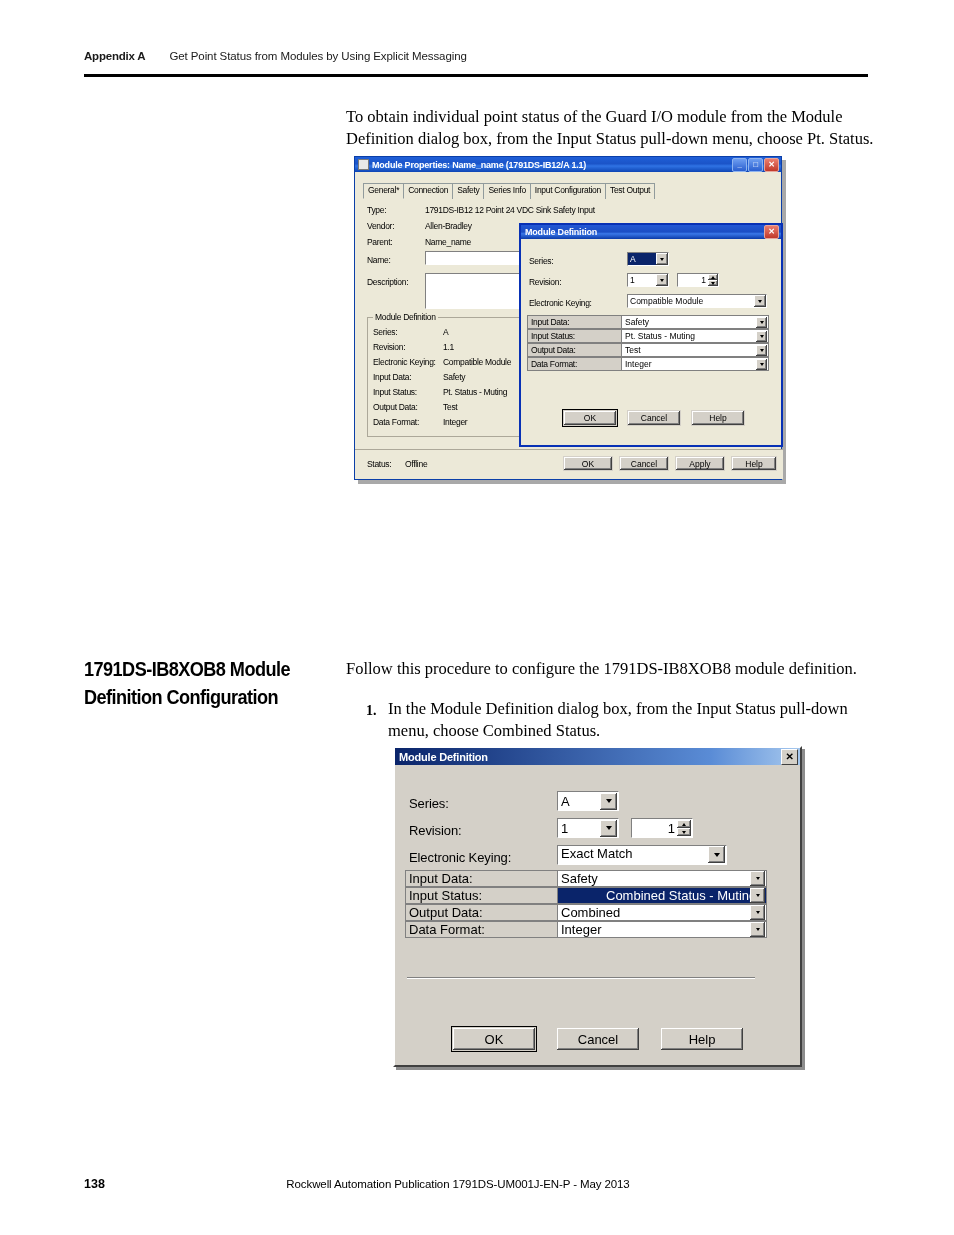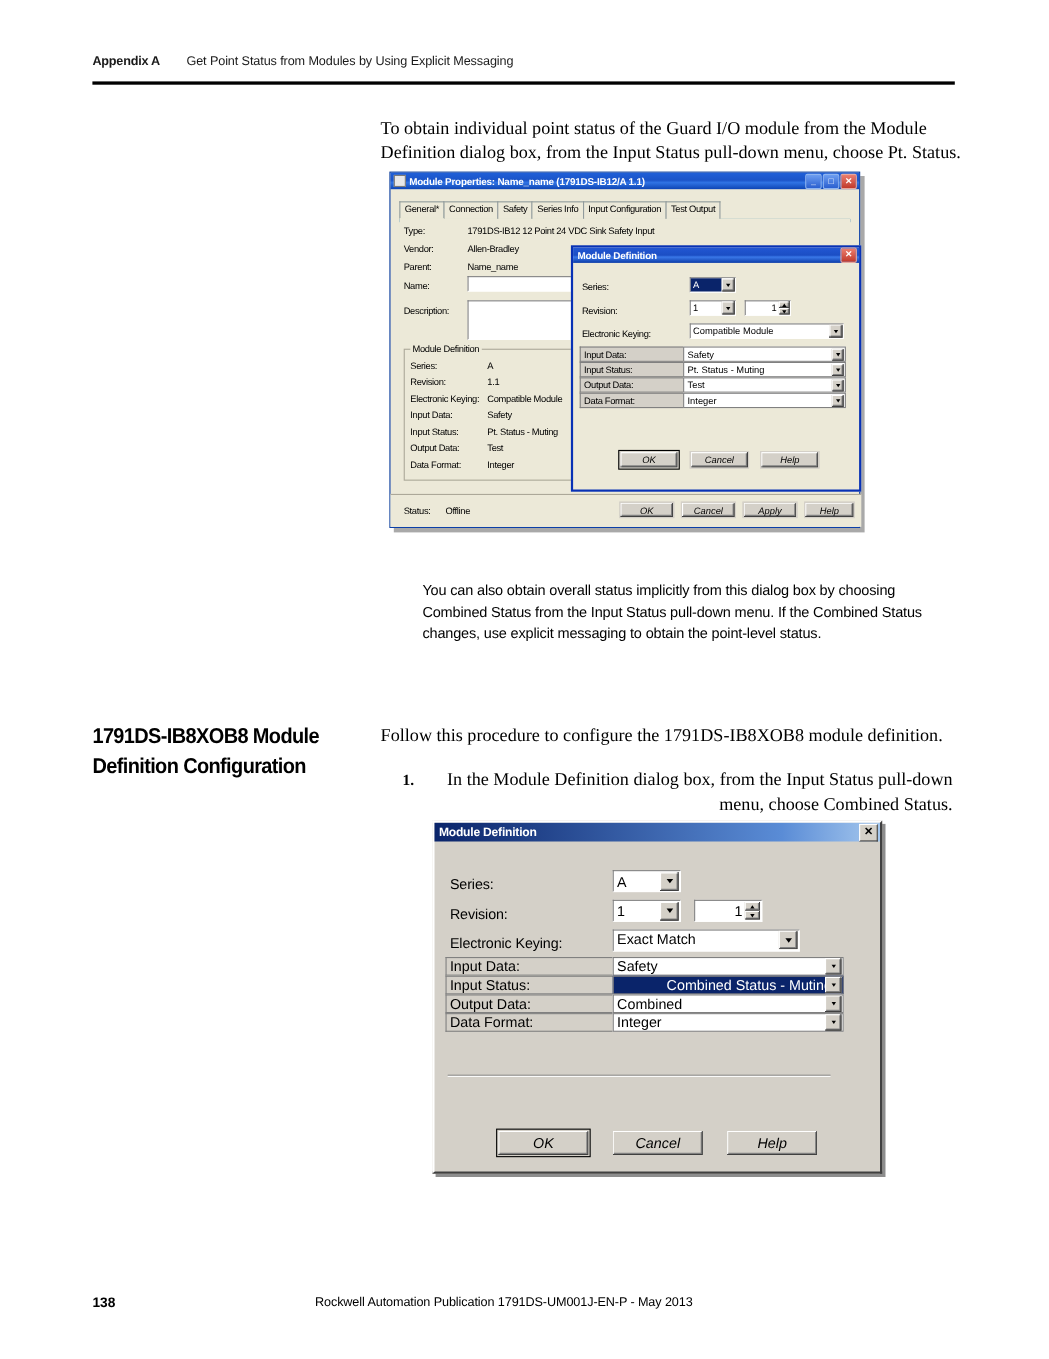--- a/index.html
+++ b/index.html
@@ -58,21 +58,21 @@
   .sec-intro {
     position: absolute; left: 346px; top: 658px; width: 530px;
     font-size: 16.5px; line-height: 22px;
   }
   .step1 {
     position: absolute; left: 366px; top: 698px; width: 500px;
     font-size: 16.5px; line-height: 22px;
     display: flex;
   }
   .step1 .num { width: 22px; flex: none; font-weight: bold; font-size: 14px; padding-top: 2px;}
-  .step1 .txt { flex: 1; text-align: right; }
+  .step1 .txt { flex: 1; }
 
   
   .pg-num {
     position: absolute; left: 84px; top: 1177px;
     font-family: "Liberation Sans", sans-serif;
     font-weight: bold; font-size: 12.5px;
   }
   .pub-line {
     position: absolute; left: 0; top: 1178px; width: 916px;
     text-align: center;
@@ -128,21 +128,21 @@
     border-top: 1px solid #808080; border-left: 1px solid #808080;
     border-right: 1px solid #fff; border-bottom: 1px solid #fff;
     box-sizing: border-box;
   }
   .btn {
     background: #d4d0c8;
     border: 1px solid #d4d0c8;
     box-shadow: inset -1px -1px 0 #404040, inset 1px 1px 0 #ffffff,
                 inset -2px -2px 0 #808080;
     display: flex; align-items: center; justify-content: center;
-    box-sizing: border-box; color: #000; font-style: italic;
+    box-sizing: border-box; color: #000;
   }
   .btn.def { outline: 1px solid #000; outline-offset: 0px; }
 
   .arrow-btn {
     background: #d4d0c8;
     box-shadow: inset -1px -1px 0 #404040, inset 1px 1px 0 #ffffff,
                 inset -2px -2px 0 #808080;
     display: flex; align-items: center; justify-content: center;
     box-sizing: border-box;
   }
@@ -418,21 +418,20 @@
           <div class="btn def" style="position:absolute; left:42px; top:171px; width:54px; height:16px; font-size:8.5px;">OK</div>
           <div class="btn" style="position:absolute; left:106px; top:171px; width:54px; height:16px; font-size:8.5px;">Cancel</div>
           <div class="btn" style="position:absolute; left:170px; top:171px; width:54px; height:16px; font-size:8.5px;">Help</div>
         </div>
       </div>
 
     </div>
   </div>
 
   <div class="tip-wrap">
-    <div class="tip-body">You can also obtain overall status implicitly from this dialog box by choosing Combined Status from the Input Status pull-down menu. If the Combined Status changes, use explicit messaging to obtain the point-level status.</div>
   </div>
 
   <div class="sec-head">
     <div>1791DS-IB8XOB8 Module</div>
     <div>Definition Configuration</div>
   </div>
   <div class="sec-intro">Follow this procedure to configure the 1791DS-IB8XOB8 module definition.</div>
   <div class="step1">
     <span class="num">1.</span>
     <span class="txt">In the Module Definition dialog box, from the Input Status pull-down menu, choose Combined Status.</span>

